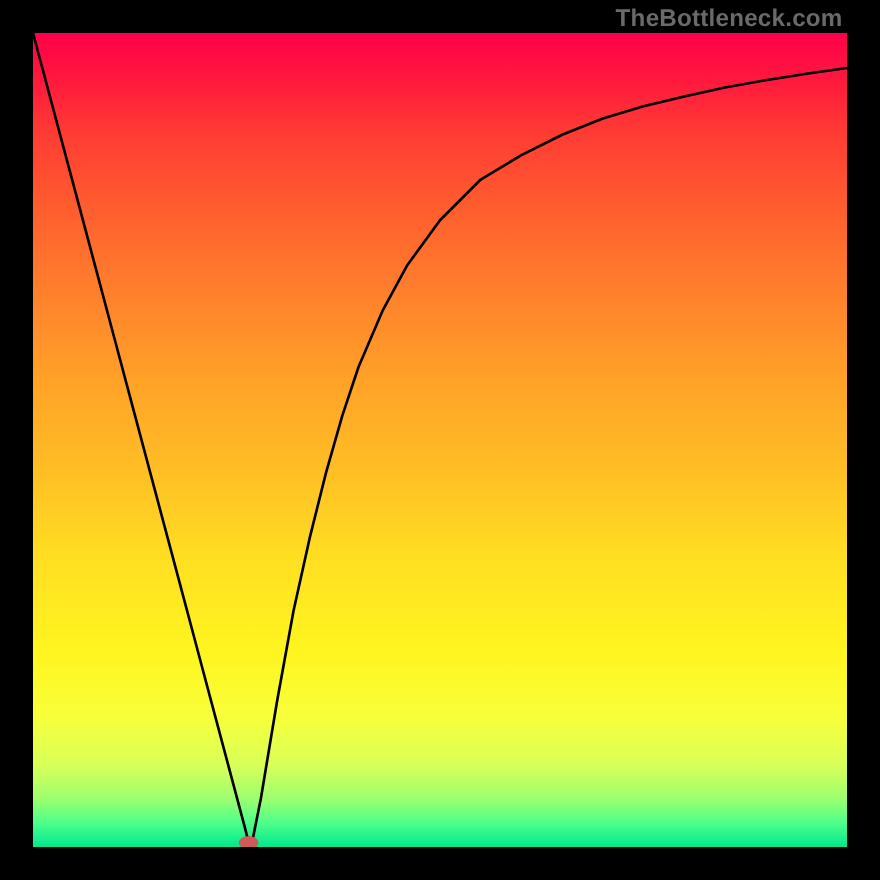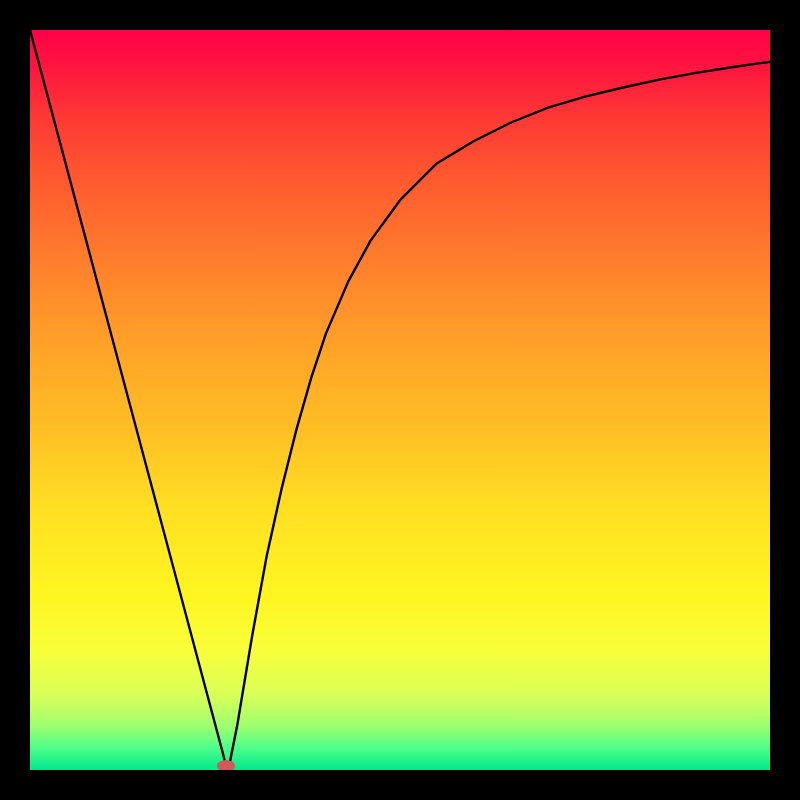--- a/index.html
+++ b/index.html
@@ -62,20 +62,21 @@
     left: 0; top: 0;
     background: #d05a56;
     border-radius: 50% / 50%;
     transform: translate(-50%, -50%);
   }
 </style>
 </head>
 <body>
 
 <div class="frame">
+  <div class="watermark">TheBottleneck.com</div>
   <div class="plot-area">
     <div class="gradient-bg"></div>
     <svg class="curve" viewBox="0 0 740 740" preserveAspectRatio="none">
       <path id="curve-path" fill="none" stroke="#000" stroke-width="2.4" stroke-linejoin="round" stroke-linecap="round" d="M0.00 0.00 L14.80 55.50 L29.60 111.00 L44.40 166.50 L59.20 222.00 L74.00 277.50 L88.80 333.00 L103.60 388.50 L118.40 444.00 L133.20 499.50 L148.00 555.00 L162.80 610.50 L177.60 666.00 L192.40 721.50 L196.10 736.30 L199.80 732.60 L207.20 695.60 L222.00 606.80 L236.80 525.40 L251.60 458.80 L266.40 399.60 L281.20 347.80 L296.00 303.40 L318.20 251.60 L340.40 210.90 L370.00 170.20 L407.00 133.20 L444.00 111.00 L481.00 92.50 L518.00 77.70 L555.00 66.60 L592.00 57.72 L629.00 49.58 L666.00 42.92 L703.00 37.00 L740.00 31.82"></path>
     </svg>
     <div class="saddle-dot" id="saddle-dot" style="left: 196.1px; top: 736.3px;"></div>
   </div>
 </div>
 
 </body></html>

